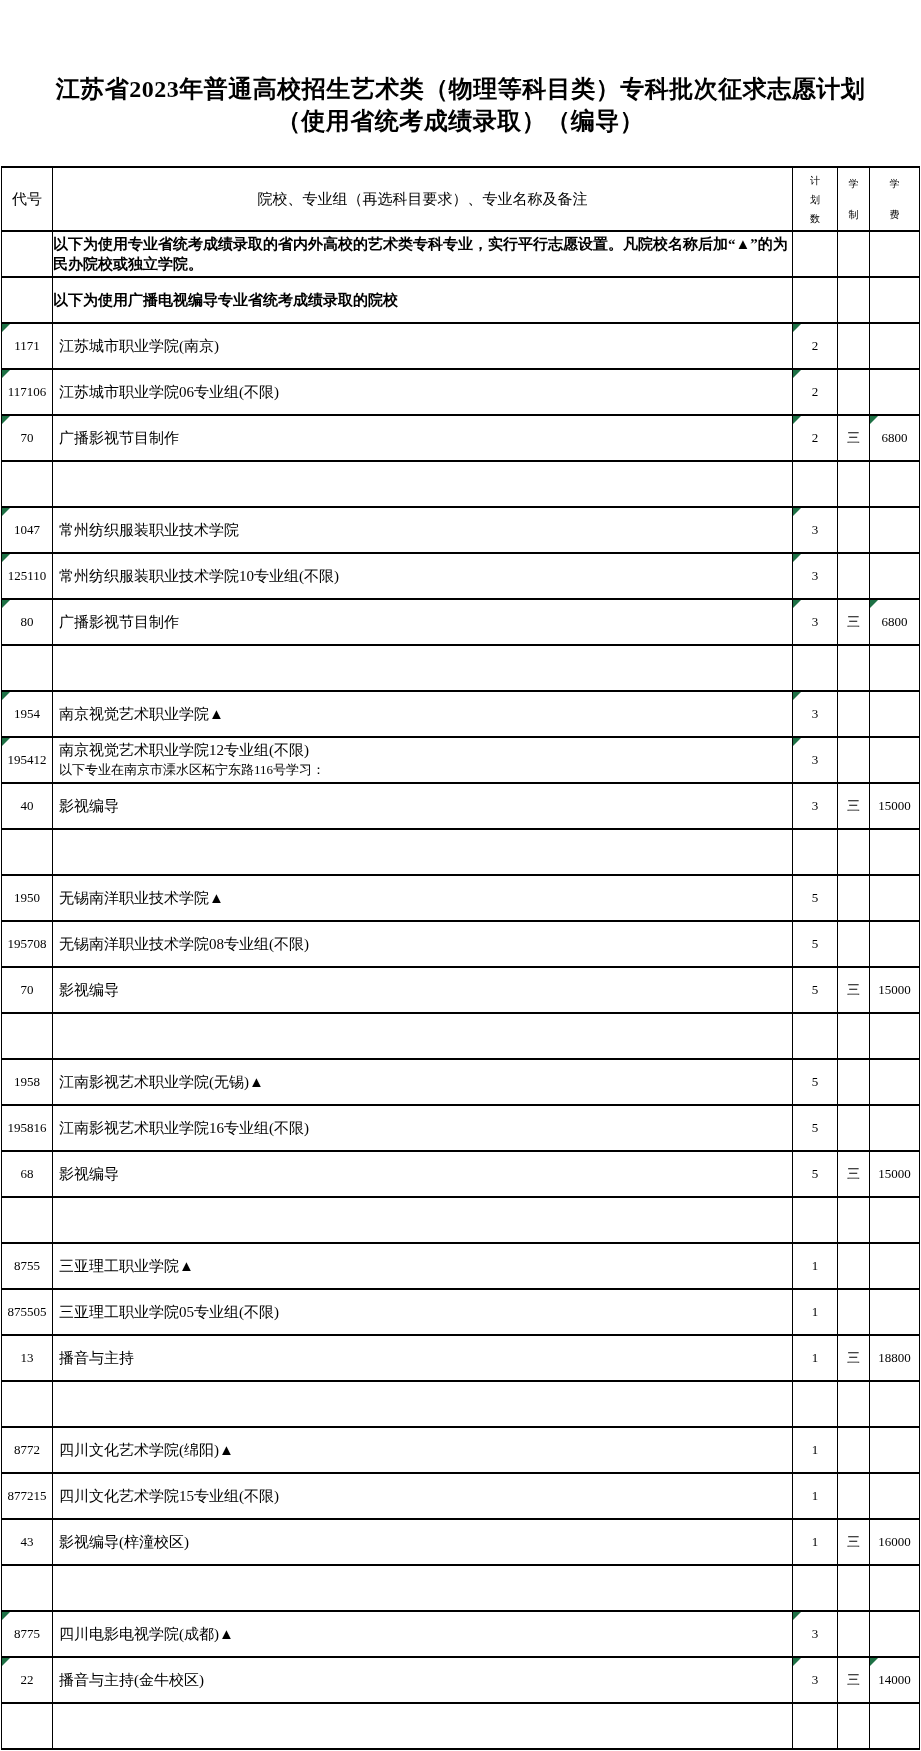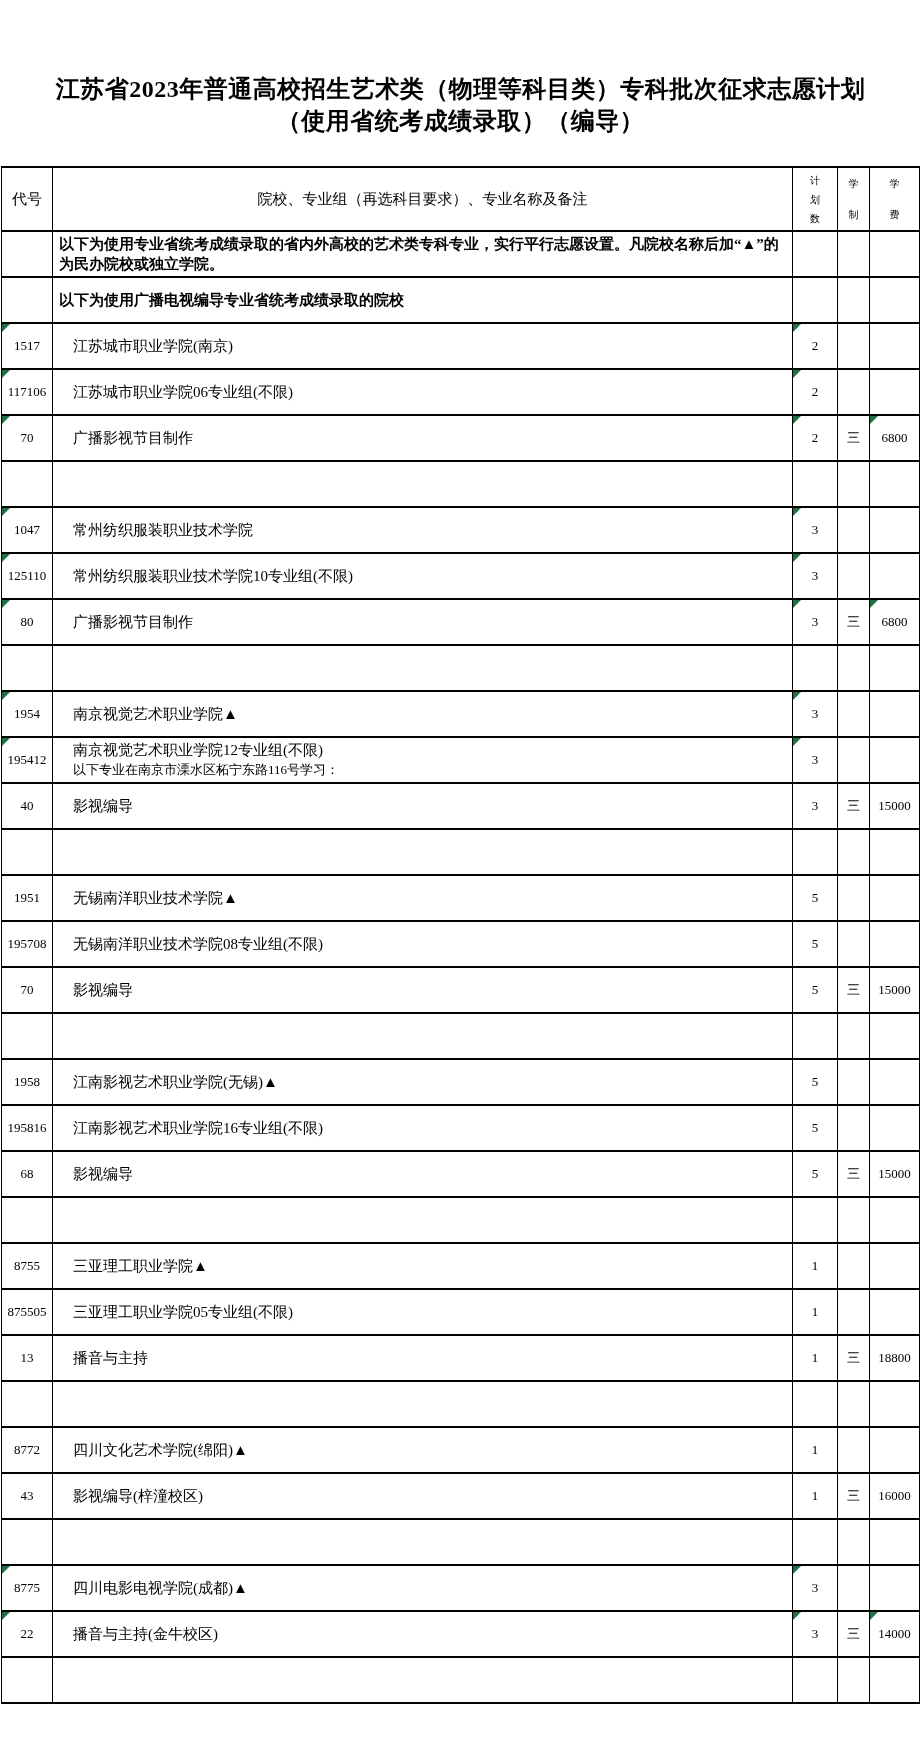--- a/index.html
+++ b/index.html
@@ -21,22 +21,22 @@
 
   tr.hdr { height:62px; }
   th { font-weight:normal; font-size:15px; text-align:center; }
   .vhead { display:block; width:17px; margin:0 auto; word-break:break-all;
            font-size:10px; }
   .vh3 { line-height:19px; } .vh2 { line-height:31px; }
 
   tr.row { height:46px; }
   tr.note1 { height:46px; }
   td.code, td.plan, td.dur, td.fee { text-align:center; font-size:13px; }
-  td.name { text-align:left; padding-left:20px; font-size:15px; line-height:19px; }
-  td.note-cell { text-align:left; padding-left:6px; font-size:15px; font-weight:bold;
+  td.name { text-align:left; padding-left:6px; font-size:15px; line-height:19px; }
+  td.note-cell { text-align:left; font-size:15px; font-weight:bold;
                  line-height:20px; }
   .nm2 { font-size:13px; }
 
   .tri { position:absolute; top:0; left:0; width:0; height:0; display:none;
          border-top:8px solid #1e7145; border-right:8px solid transparent; }
   .tri.on { display:block; }
 </style>
 </head>
 <body>
 
@@ -79,21 +79,21 @@
     <td class="fee"></td>
   </tr>
         <tr class="row note1">
     <td class="code"></td>
     <td class="note-cell">以下为使用广播电视编导专业省统考成绩录取的院校</td>
     <td class="plan"></td>
     <td class="dur"></td>
     <td class="fee"></td>
   </tr>
         <tr class="row">
-    <td class="code"><i class="tri on"></i><span class="txt">1517</span></td>
+    <td class="code"><i class="tri on"></i><span class="txt">1171</span></td>
     <td class="name">
             <div class="nm">江苏城市职业学院(南京)</div>
             <div class="nm2"></div>
           </td>
     <td class="plan"><i class="tri on"></i><span class="txt">2</span></td>
     <td class="dur"><span class="txt"></span></td>
     <td class="fee"><span class="txt"></span></td>
   </tr>
         <tr class="row">
     <td class="code"><i class="tri on"></i><span class="txt">117106</span></td>
@@ -190,21 +190,21 @@
     <td class="fee"><span class="txt">15000</span></td>
   </tr>
         <tr class="row">
     <td class="code"></td>
     <td class="name"></td>
     <td class="plan"></td>
     <td class="dur"></td>
     <td class="fee"></td>
   </tr>
         <tr class="row">
-    <td class="code"><span class="txt">1951</span></td>
+    <td class="code"><span class="txt">1950</span></td>
     <td class="name">
             <div class="nm">无锡南洋职业技术学院▲</div>
             <div class="nm2"></div>
           </td>
     <td class="plan"><span class="txt">5</span></td>
     <td class="dur"><span class="txt"></span></td>
     <td class="fee"><span class="txt"></span></td>
   </tr>
         <tr class="row">
     <td class="code"><span class="txt">195708</span></td>
@@ -304,20 +304,30 @@
     <td class="code"></td>
     <td class="name"></td>
     <td class="plan"></td>
     <td class="dur"></td>
     <td class="fee"></td>
   </tr>
         <tr class="row">
     <td class="code"><span class="txt">8772</span></td>
     <td class="name">
             <div class="nm">四川文化艺术学院(绵阳)▲</div>
+            <div class="nm2"></div>
+          </td>
+    <td class="plan"><span class="txt">1</span></td>
+    <td class="dur"><span class="txt"></span></td>
+    <td class="fee"><span class="txt"></span></td>
+  </tr>
+        <tr class="row">
+    <td class="code"><span class="txt">877215</span></td>
+    <td class="name">
+            <div class="nm">四川文化艺术学院15专业组(不限)</div>
             <div class="nm2"></div>
           </td>
     <td class="plan"><span class="txt">1</span></td>
     <td class="dur"><span class="txt"></span></td>
     <td class="fee"><span class="txt"></span></td>
   </tr>
         <tr class="row">
     <td class="code"><span class="txt">43</span></td>
     <td class="name">
             <div class="nm">影视编导(梓潼校区)</div>

